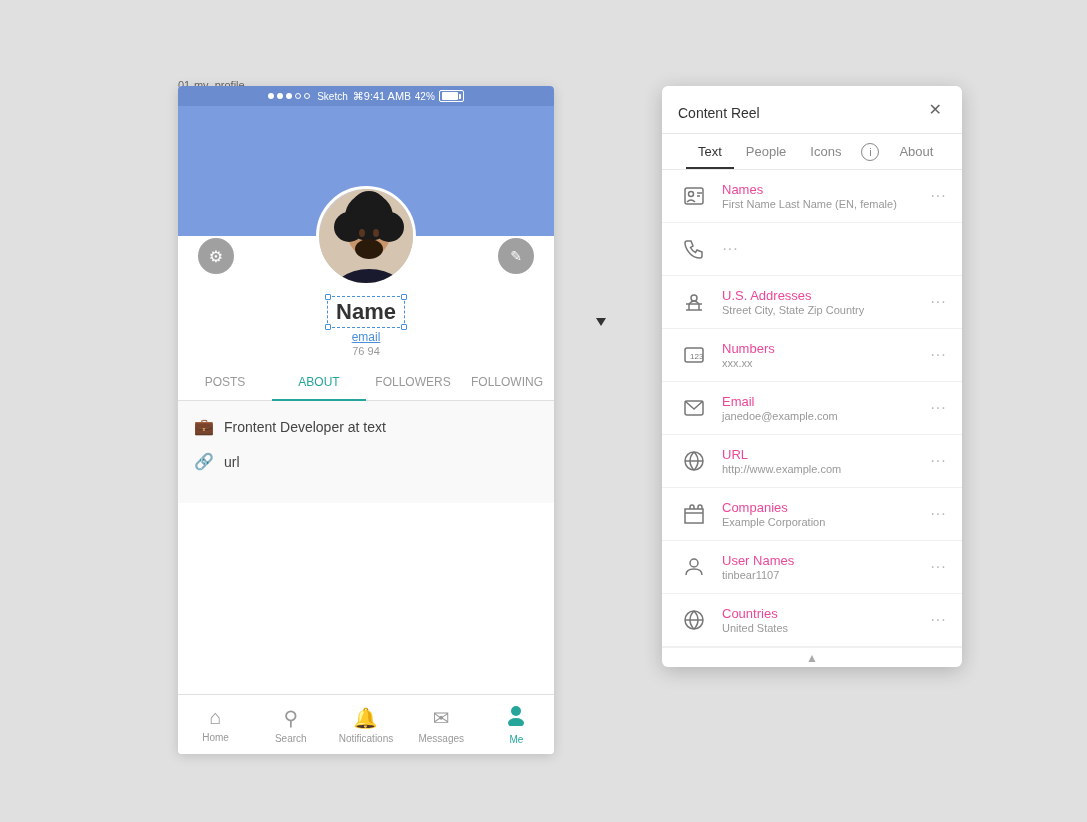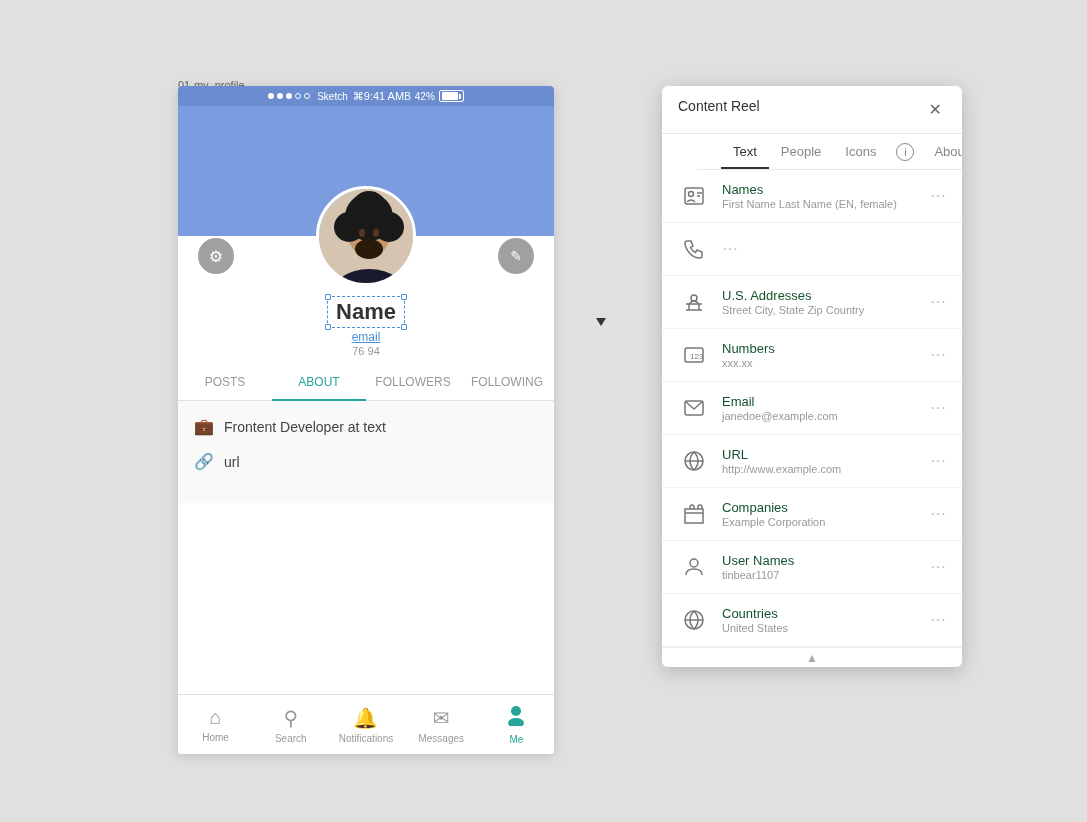--- a/index.html
+++ b/index.html
@@ -219,21 +219,21 @@
       left: 662px;
       width: 300px;
       background: #fff;
       border-radius: 6px;
       box-shadow: 0 4px 20px rgba(0,0,0,0.2);
       overflow: hidden;
     }
 
     .panel-header {
       display: flex;
-      align-items: flex-start;
+      align-items: flex-end;
       justify-content: space-between;
       padding: 12px 16px;
       border-bottom: 1px solid #e8e8e8;
     }
     .panel-title {
       font-size: 14px;
       font-weight: 500;
       color: #333;
     }
     .panel-close {
@@ -242,21 +242,20 @@
       cursor: pointer;
       background: none;
       border: none;
       padding: 2px 4px;
     }
 
     .panel-tabs {
       display: flex;
       border-bottom: 1px solid #e8e8e8;
       padding: 0 24px;
-      margin-left: 35px;
     }
     .panel-tab {
       padding: 10px 12px;
       font-size: 13px;
       color: #888;
       cursor: pointer;
       position: relative;
     }
     .panel-tab.active {
       color: #333;
@@ -297,21 +296,21 @@
       width: 32px; height: 32px;
       display: flex; align-items: center; justify-content: center;
       color: #777;
       font-size: 16px;
       flex-shrink: 0;
       text-decoration: underline;
     }
     .panel-item-text { flex: 1; }
     .panel-item-title {
       font-size: 13px;
-      color: #14532d;
+      color: #ec4899;
       font-weight: 500;
     }
     .panel-item-sub {
       font-size: 11px;
       color: #999;
       margin-top: 1px;
     }
     .panel-item-more {
       color: #bbb;
       font-size: 16px;

